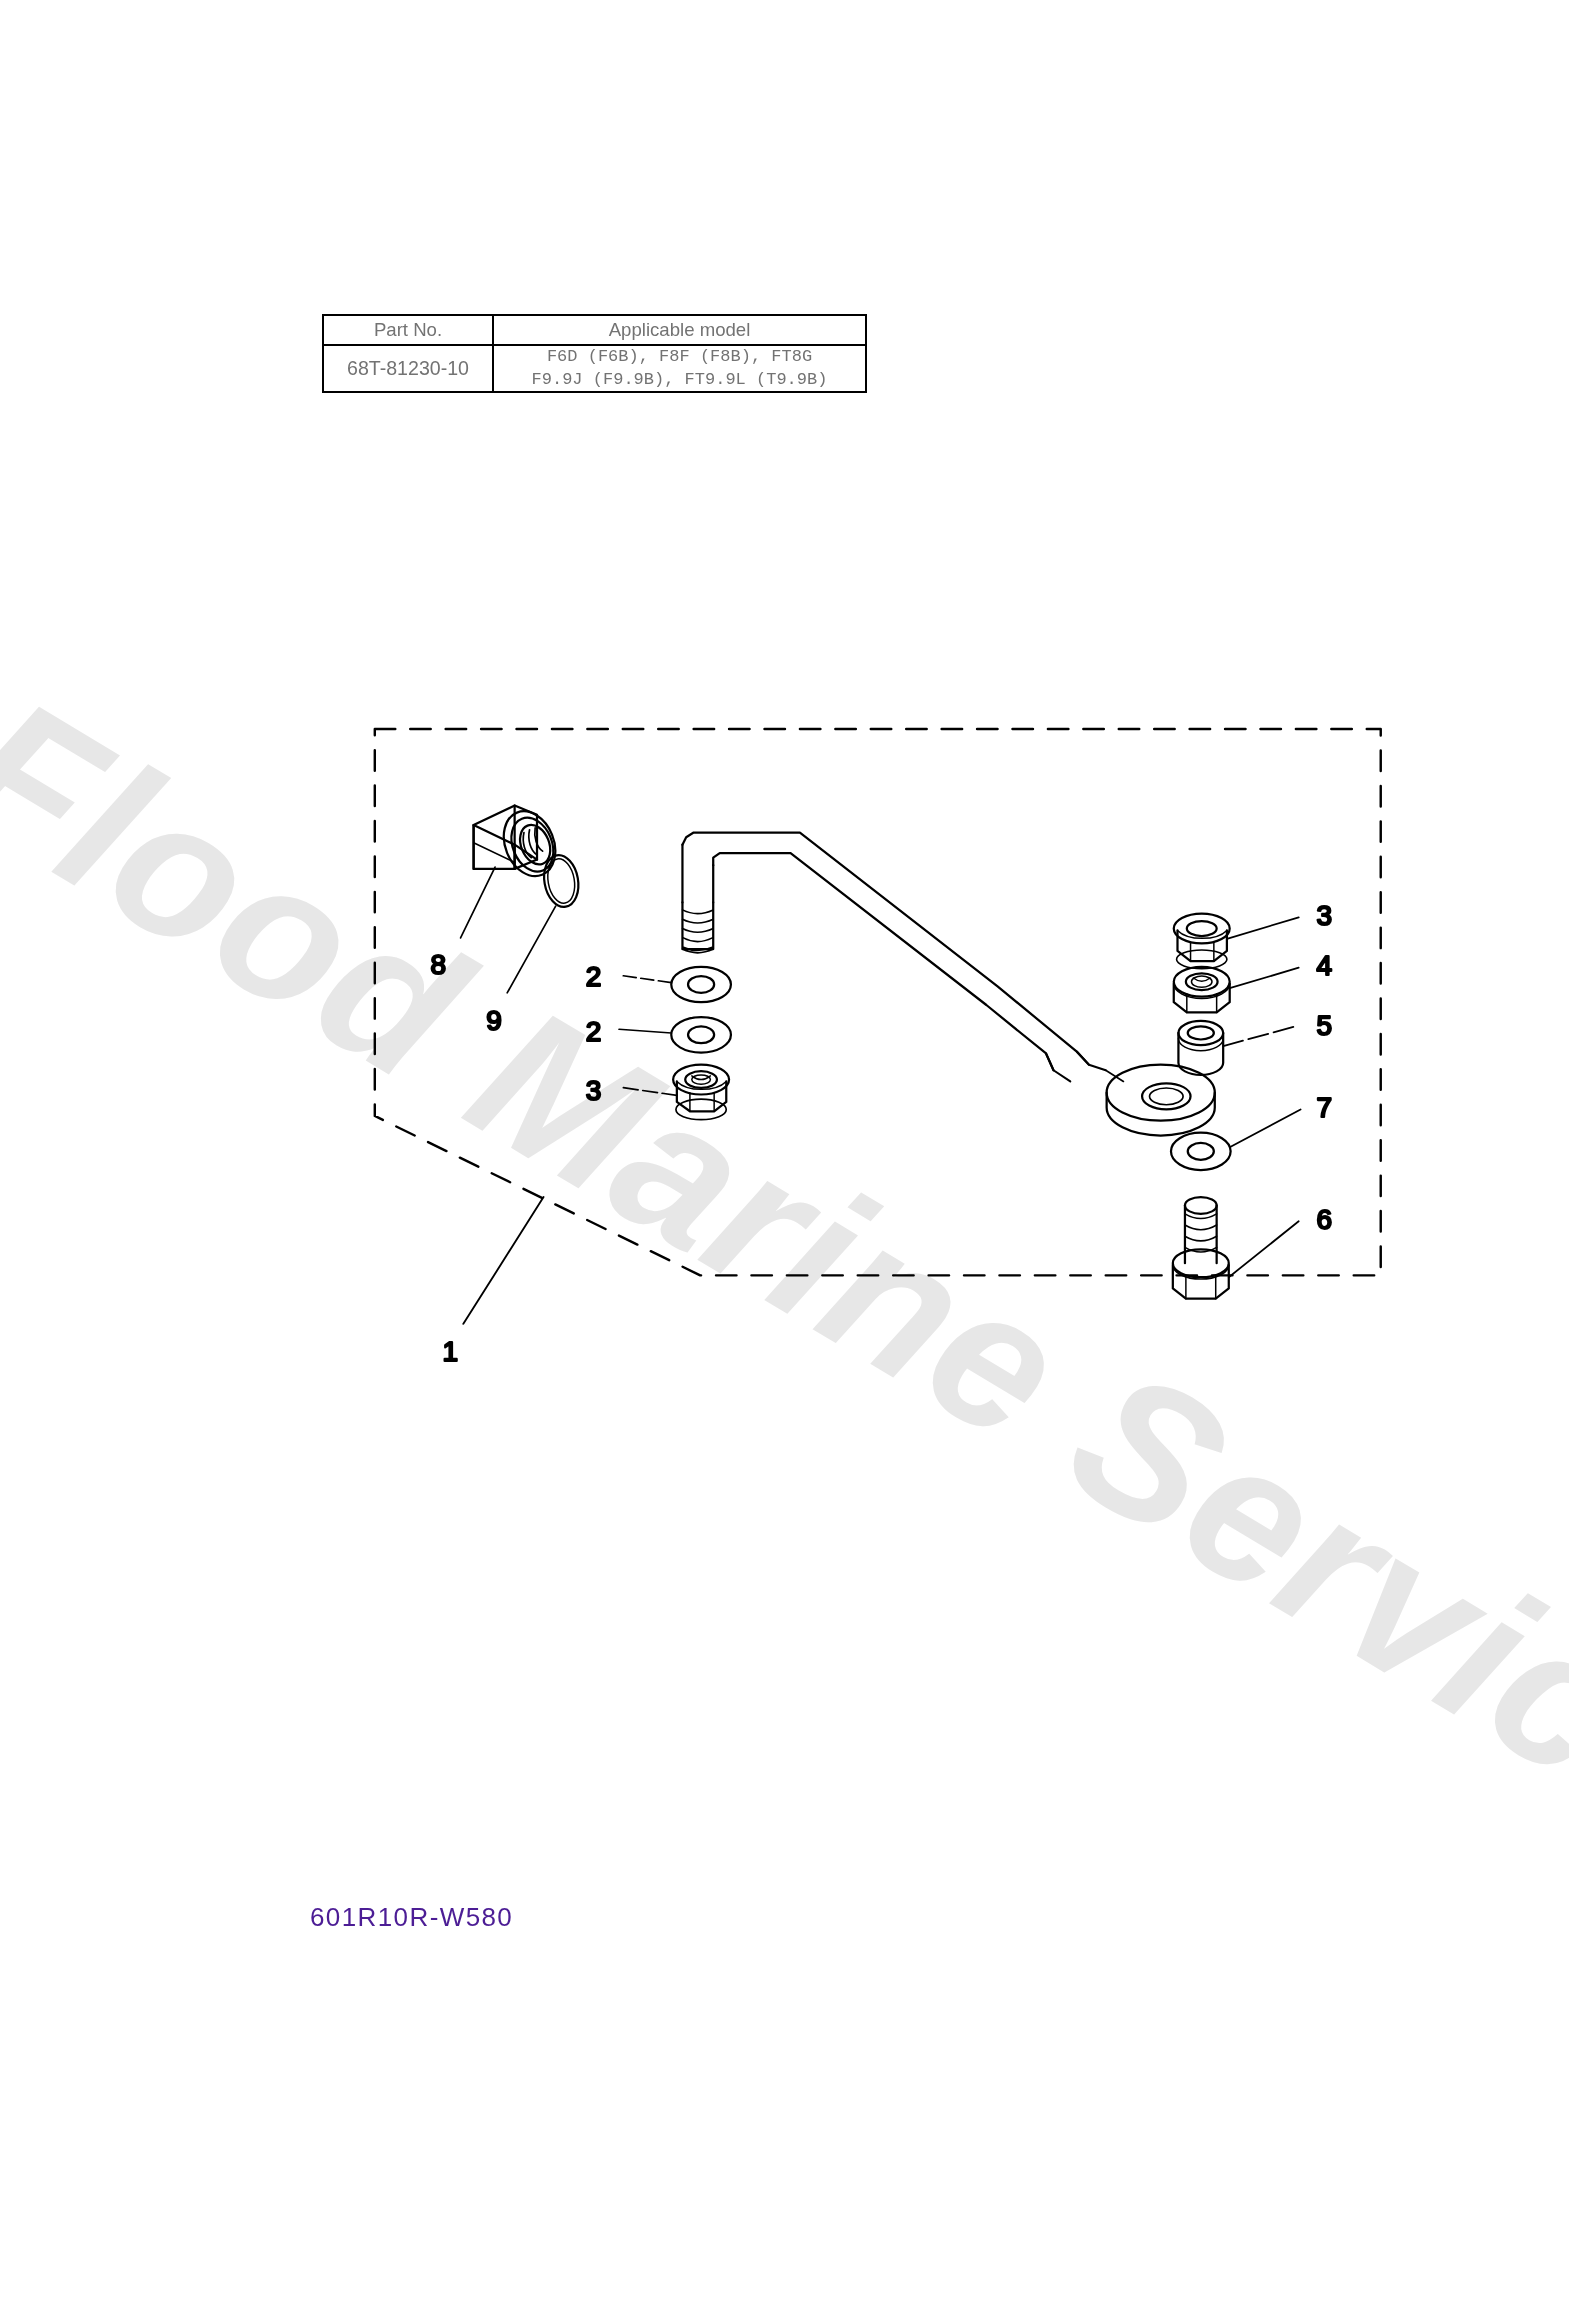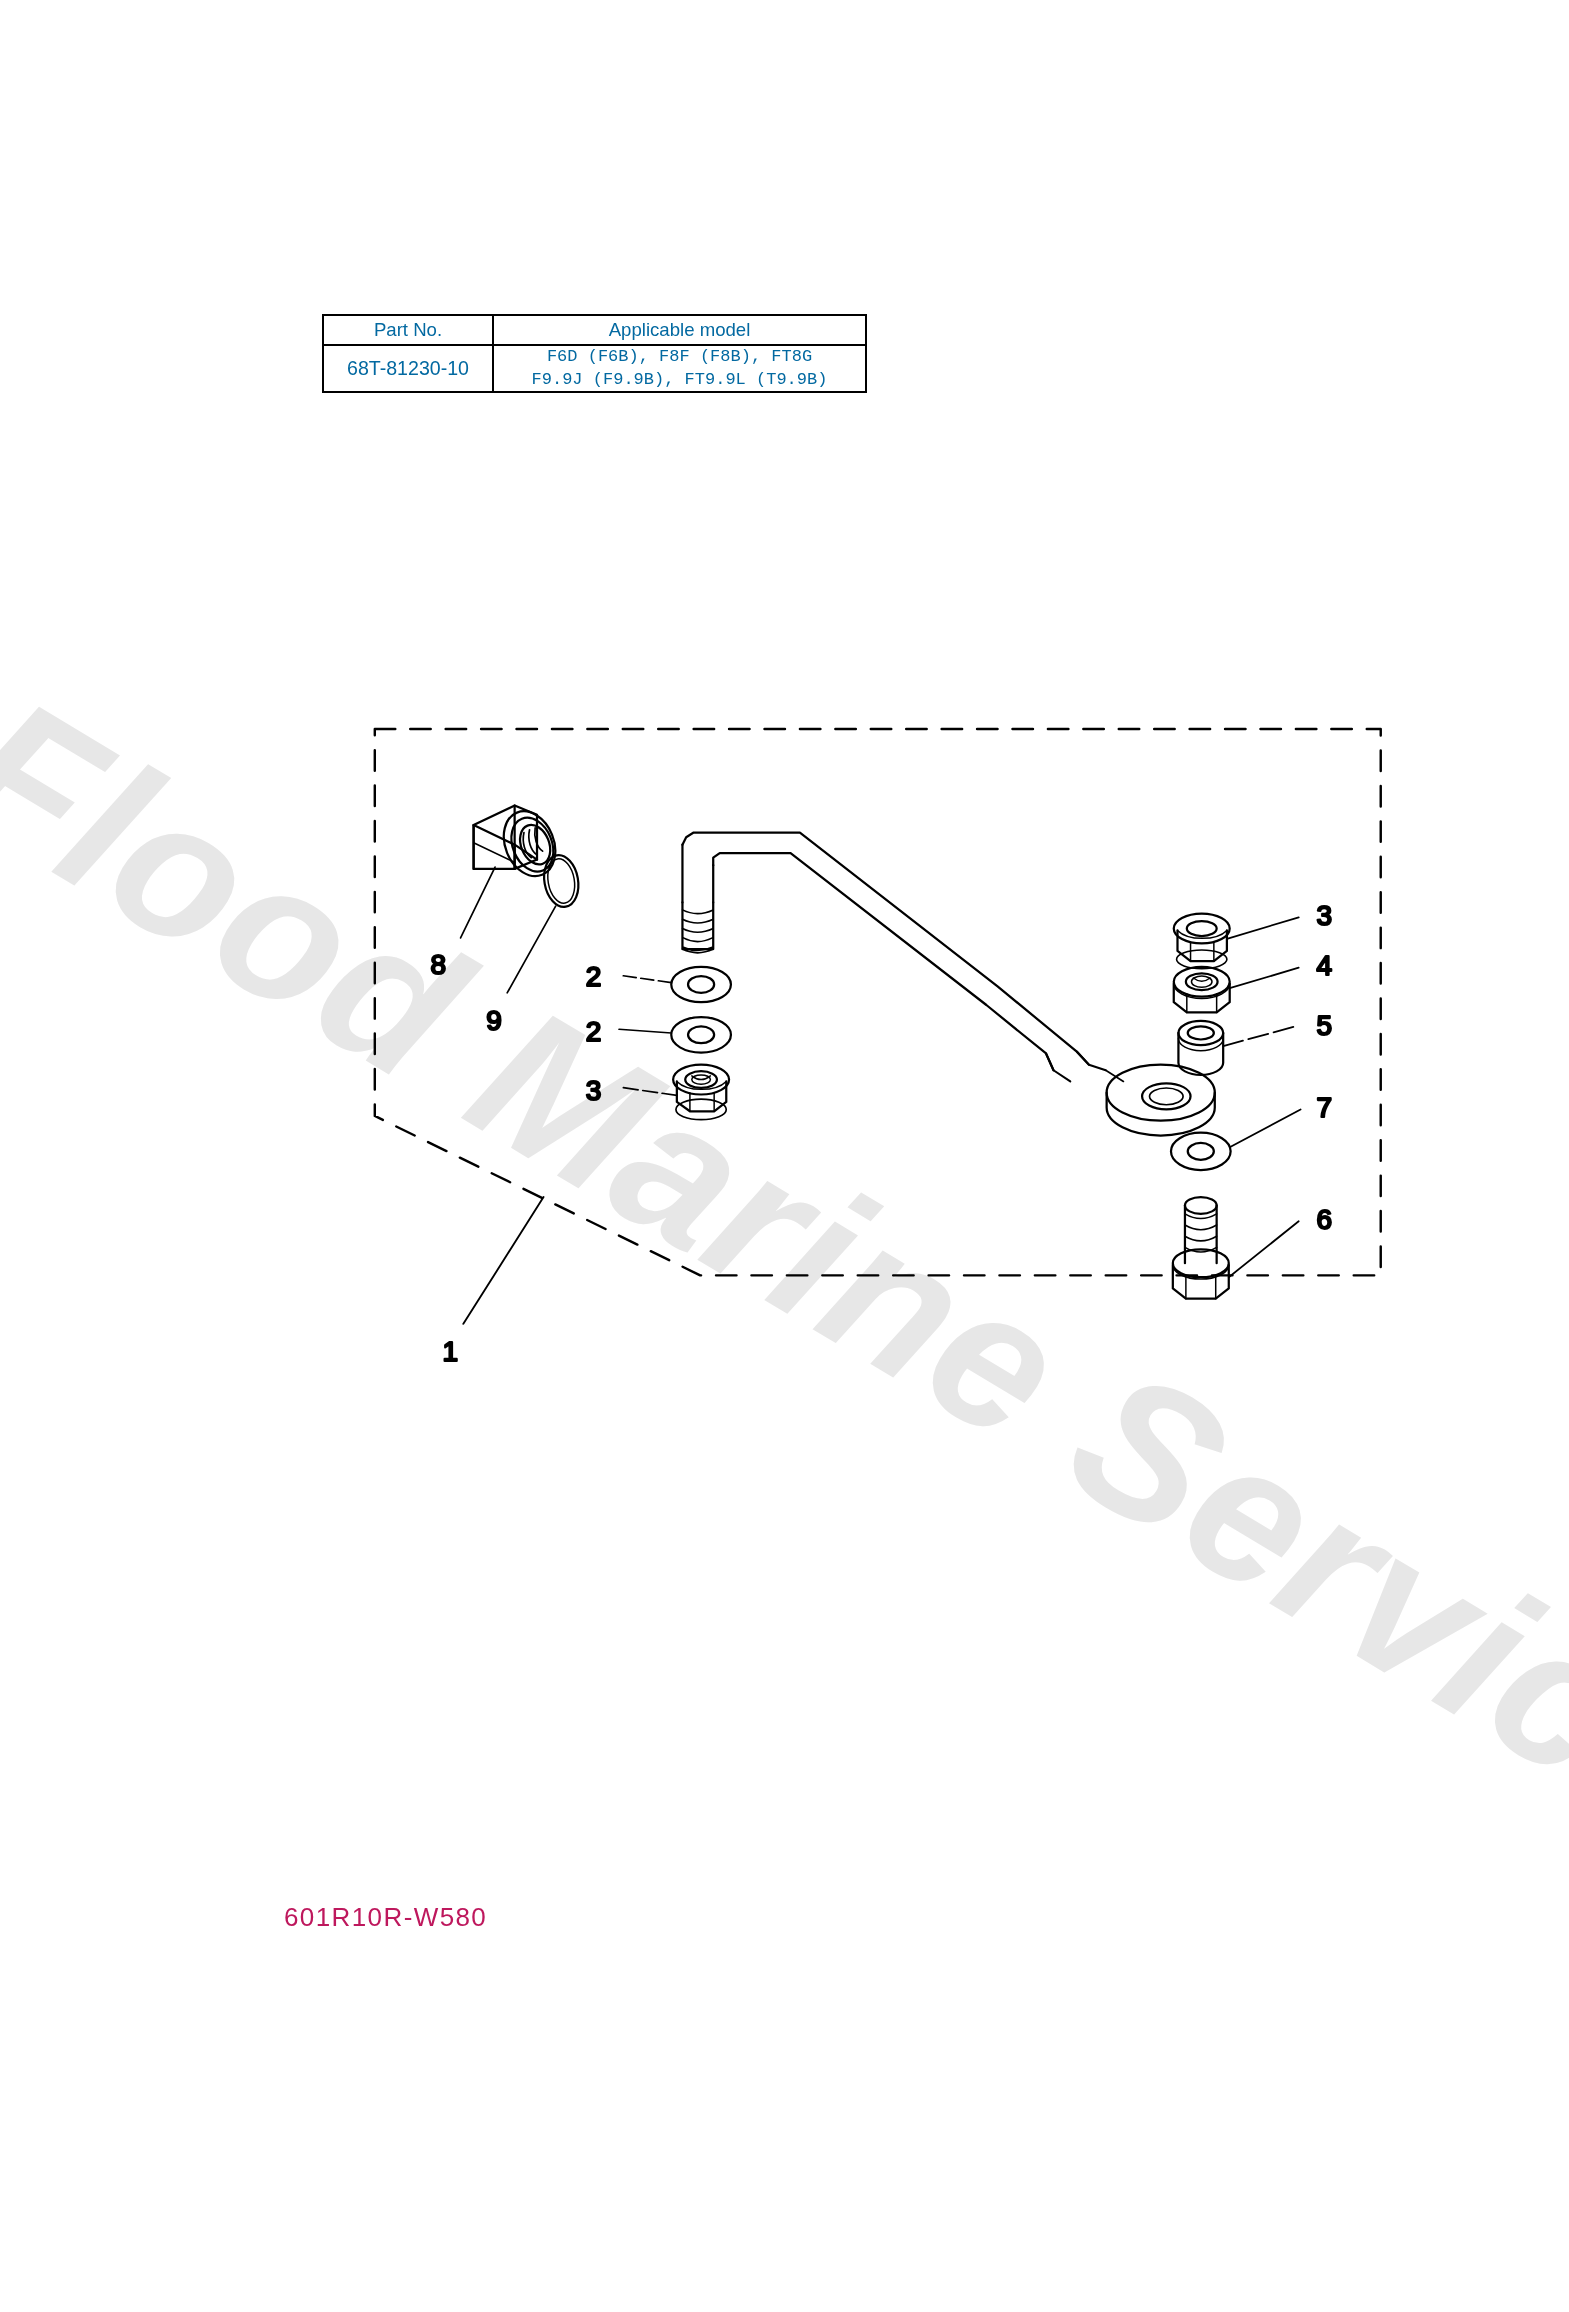--- a/index.html
+++ b/index.html
@@ -49,21 +49,21 @@
     border-collapse: collapse;
     z-index: 3;
   }
   #parts-table th,
   #parts-table td {
     border: 2.3px solid #000000;
     text-align: center;
     vertical-align: middle;
     font-family: "Liberation Sans", sans-serif;
     font-weight: normal;
-    color: #0369a1;
+    color: #737373;
     padding: 0;
   }
   #parts-table .col-partno {
     width: 168px;
   }
   #parts-table .col-model {
     width: 371px;
   }
   #parts-table .hdr-cell {
     height: 28px;
@@ -94,26 +94,26 @@
   }
   .callout-num {
     font-family: "Liberation Sans", sans-serif;
     font-size: 30px;
     fill: #000000;
   }
 
   
   #figure-code {
     position: absolute;
-    left: 284px;
+    left: 310px;
     top: 1902px;
     font-family: "Liberation Sans", sans-serif;
     font-size: 26px;
     letter-spacing: 1.4px;
-    color: #be185d;
+    color: #4c1d95;
     z-index: 3;
   }
 </style>
 </head>
 <body>
 
 <div id="watermark">
   <div class="wm-text">Flood Marine Services</div>
 </div>
 

